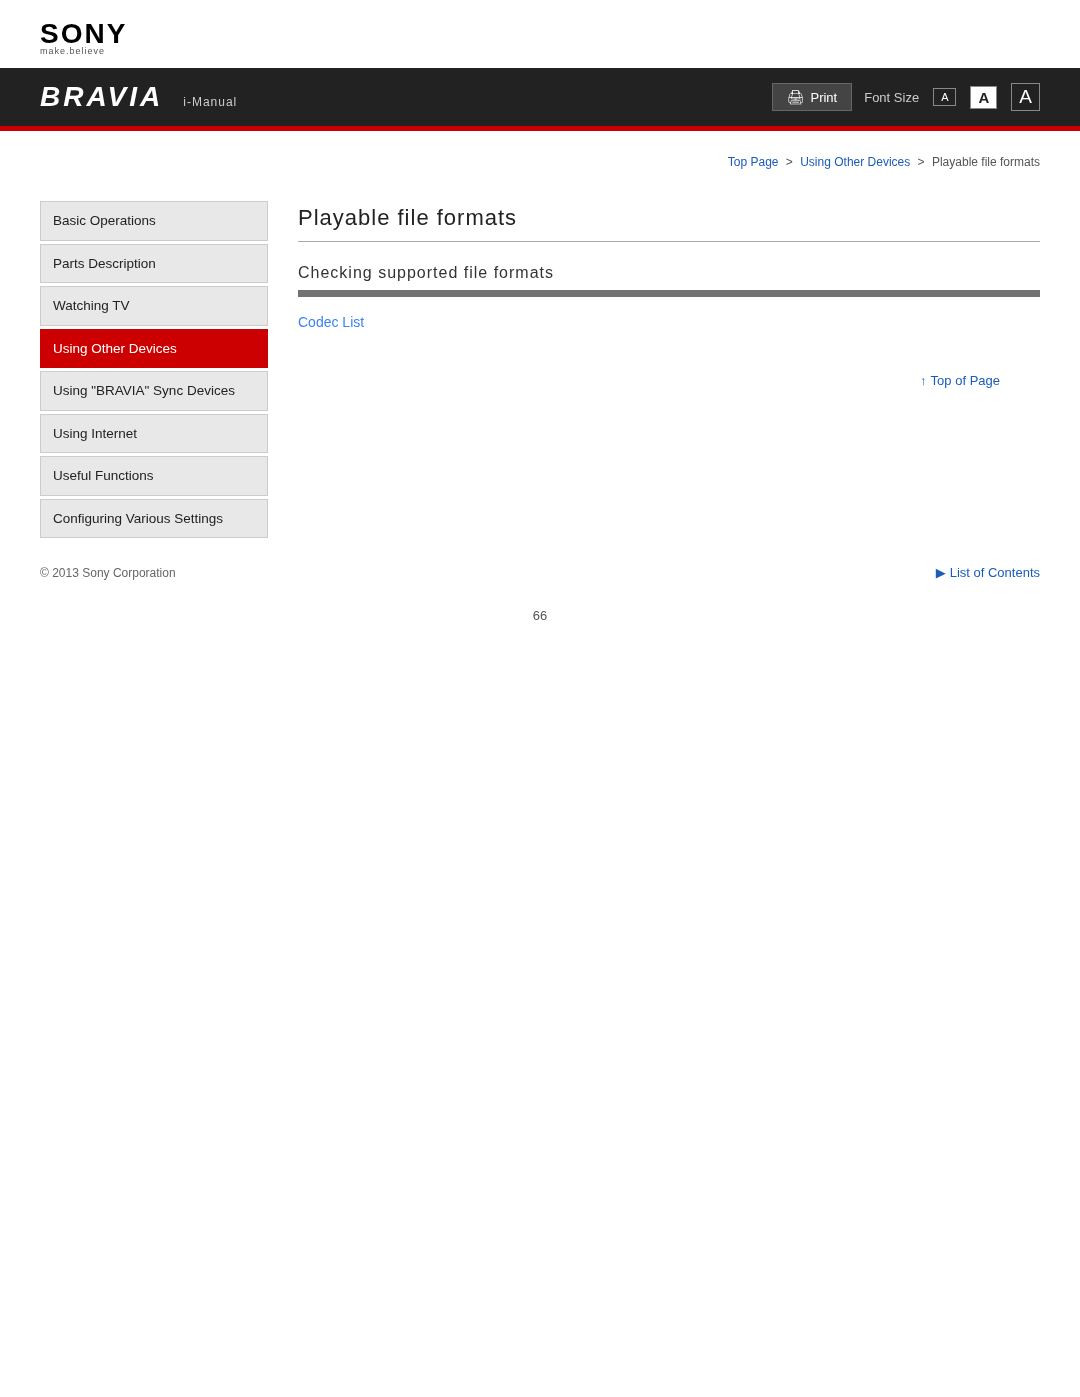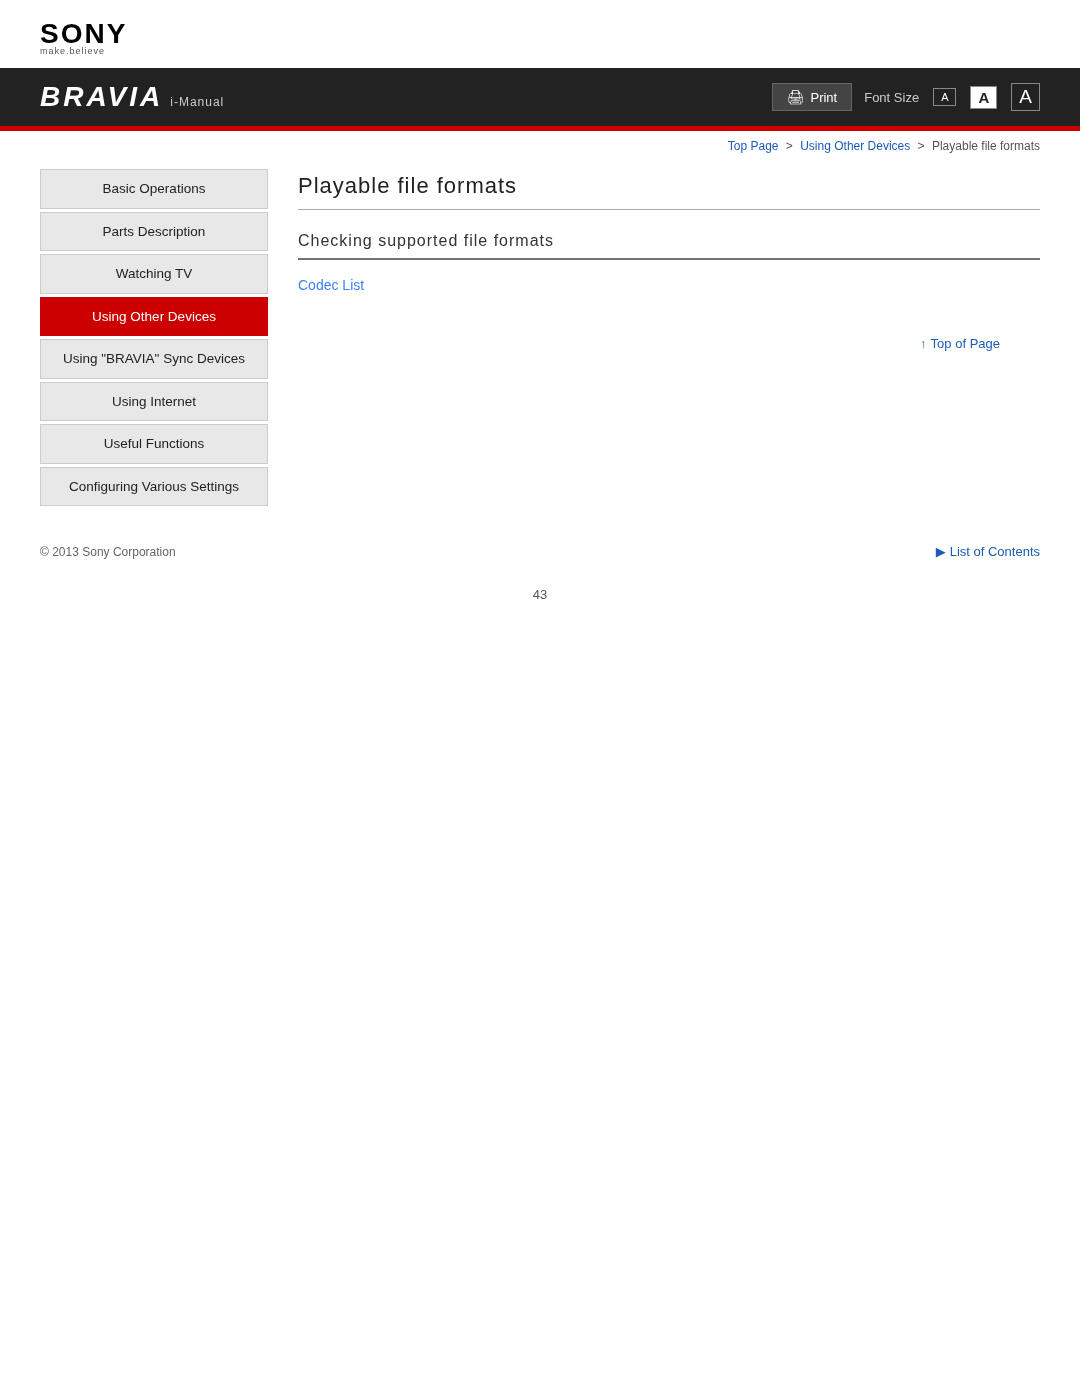--- a/index.html
+++ b/index.html
@@ -40,21 +40,21 @@
       background: #222;
       height: 58px;
       display: flex;
       align-items: center;
       padding: 0 40px;
       justify-content: space-between;
     }
     .top-bar-left {
       display: flex;
       align-items: baseline;
-      gap: 7px;
+      gap: 20px;
     }
     .bravia-title {
       font-size: 28px;
       font-weight: 900;
       font-style: italic;
       color: #fff;
       letter-spacing: 3px;
       font-family: Arial Black, sans-serif;
     }
     .imanual-text {
@@ -97,21 +97,21 @@
     .font-btn-large { font-size: 19px; padding: 2px 7px; }
 
     
     .red-bar {
       height: 5px;
       background: #c00;
     }
 
     
     .breadcrumb-bar {
-      padding: 8px 40px;
+      padding: 24px 40px;
       text-align: right;
       font-size: 12px;
     }
     .breadcrumb-bar a, .breadcrumb-bar span.bc-link {
       color: #1a5cb8;
       text-decoration: none;
     }
     .breadcrumb-bar .bc-sep {
       color: #555;
       margin: 0 4px;
@@ -128,22 +128,21 @@
       margin-top: 8px;
     }
 
     
     .sidebar {
       width: 228px;
       flex-shrink: 0;
       margin-right: 30px;
     }
     .sidebar-group {
-      margin-bottom: 30px;
-      text-align: center;
+      margin-bottom: 19px;
     }
     .sidebar-item {
       background: #e8e8e8;
       border: 1px solid #ccc;
       padding: 10px 12px;
       font-size: 13.5px;
       color: #222;
       cursor: pointer;
       margin-bottom: 3px;
       line-height: 1.3;
@@ -168,21 +167,21 @@
       padding-bottom: 10px;
       border-bottom: 1px solid #aaa;
       margin-bottom: 22px;
     }
     .section-title {
       font-size: 16px;
       font-weight: normal;
       color: #333;
       letter-spacing: 1px;
       padding-bottom: 8px;
-      border-bottom: 2px solid #737373;
+      border-bottom: 7px solid #737373;
       margin-bottom: 16px;
     }
     .content-link {
       color: #3b82f6;
       text-decoration: none;
       font-size: 14px;
     }
 
     
     .page-footer {
@@ -314,15 +313,15 @@
 </div>
 
 <div class="bottom-bar">
   <span class="copyright">© 2013 Sony Corporation</span>
   <a class="list-of-contents-link" href="#">
     <span>▶</span>
     <span>List of Contents</span>
   </a>
 </div>
 
-<div class="page-number">43</div>
+<div class="page-number">66</div>
 
 <div class="lower-space"></div>
 
 </body></html>

